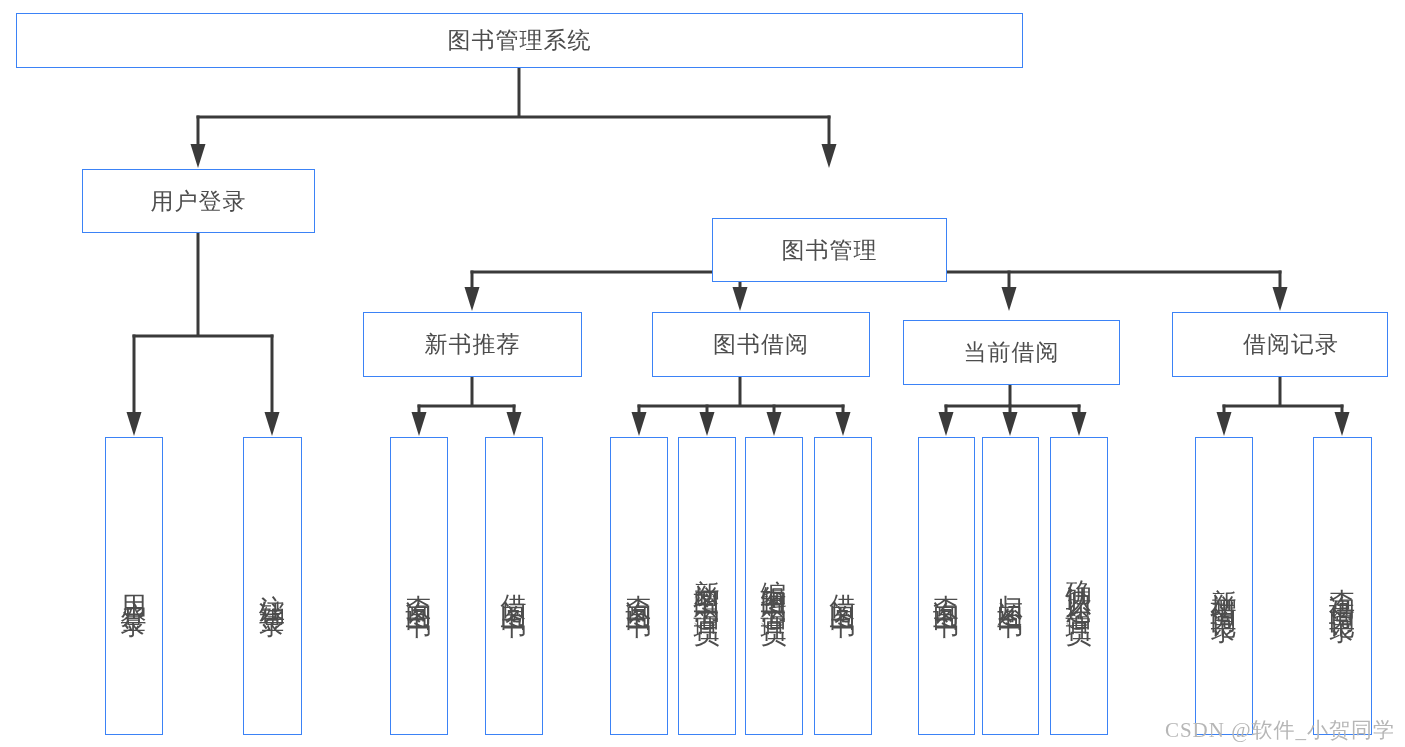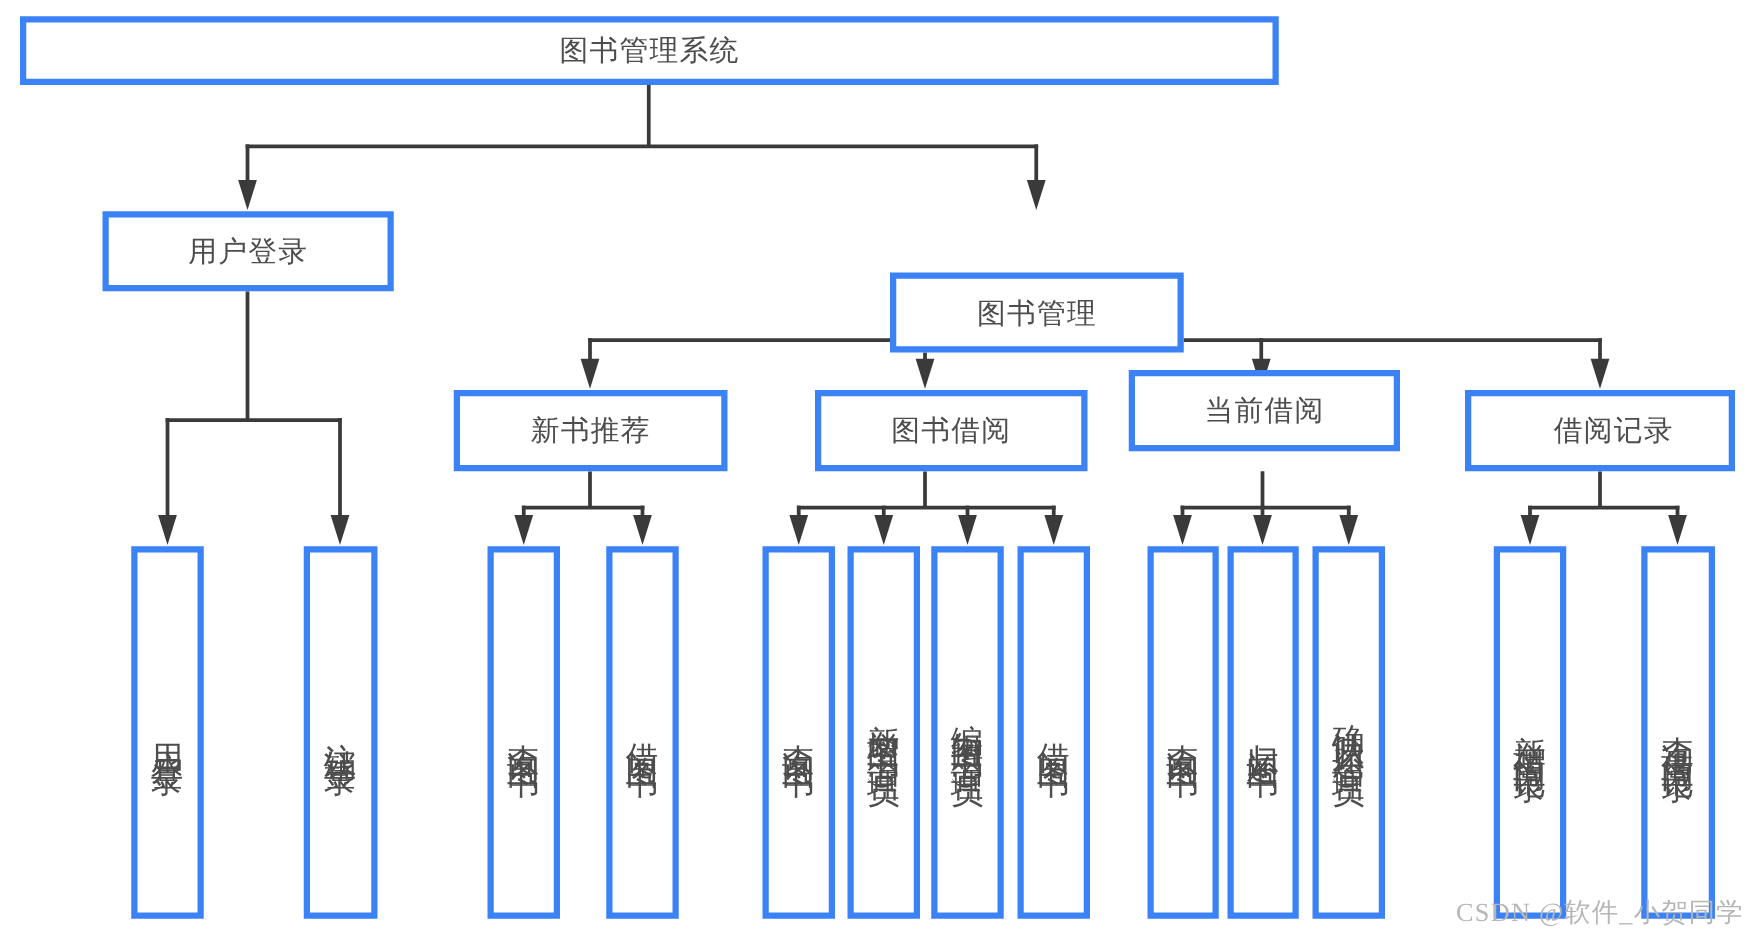--- a/index.html
+++ b/index.html
@@ -20,21 +20,21 @@
     left: 0;
     top: 0;
     width: 1405px;
     height: 747px;
     pointer-events: none;
   }
   .box {
     position: absolute;
     box-sizing: border-box;
     background: #ffffff;
-    border: 5px solid #3b82f6;
+    border: 1px solid #3b82f6;
     display: flex;
     align-items: center;
     justify-content: center;
     color: #4d4d4d;
   }
   .h-label {
     font-size: 23px;
     letter-spacing: 1px;
     white-space: nowrap;
   }
@@ -49,21 +49,21 @@
     letter-spacing: 6px;
     line-height: 1;
     white-space: nowrap;
   }
   
   .pos-root            { left: 16px;   top: 13px;  width: 1007px; height: 55px; }
   .pos-user-login      { left: 82px;   top: 169px; width: 233px;  height: 64px; }
   .pos-book-mgmt       { left: 712px;  top: 170px; width: 235px;  height: 64px; margin-top: 48px; }
   .pos-new-book-rec    { left: 363px;  top: 312px; width: 219px;  height: 65px; }
   .pos-book-borrow     { left: 632px;  top: 312px; width: 218px;  height: 65px; margin-left: 20px; }
-  .pos-current-borrow  { left: 903px;  top: 296px; width: 217px;  height: 65px; }
+  .pos-current-borrow  { left: 903px;  top: 320px; width: 217px;  height: 65px; }
   .pos-borrow-records  { left: 1172px; top: 312px; width: 216px;  height: 65px; padding-left: 22px; }
   .pos-leaf-1  { left: 105px;  width: 58px; }
   .pos-leaf-2  { left: 243px;  width: 59px; }
   .pos-leaf-3  { left: 390px;  width: 58px; }
   .pos-leaf-4  { left: 485px;  width: 58px; }
   .pos-leaf-5  { left: 610px;  width: 58px; }
   .pos-leaf-6  { left: 678px;  width: 58px; }
   .pos-leaf-7  { left: 745px;  width: 58px; }
   .pos-leaf-8  { left: 814px;  width: 58px; }
   .pos-leaf-9  { left: 918px;  width: 57px; }

